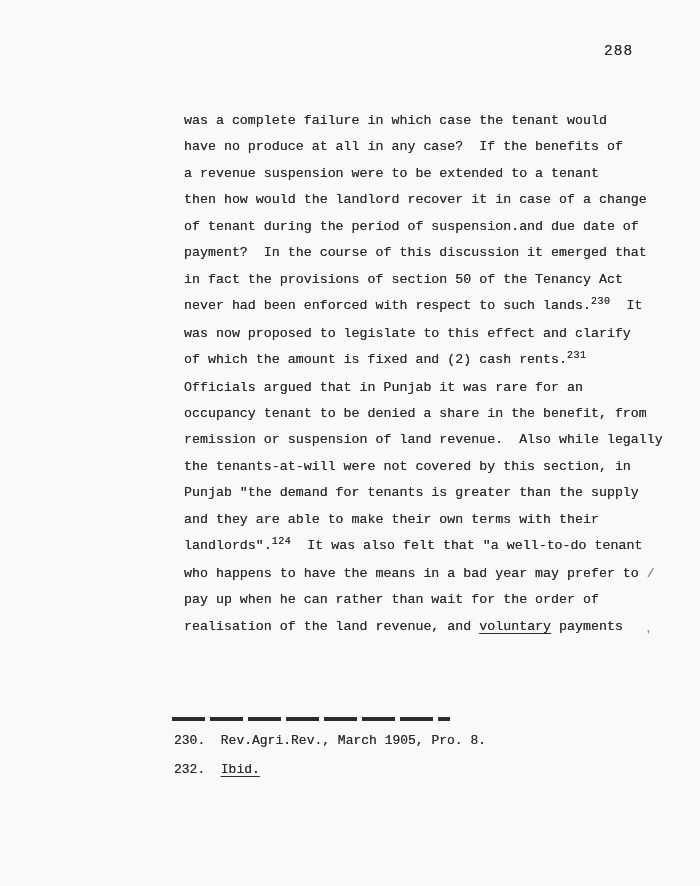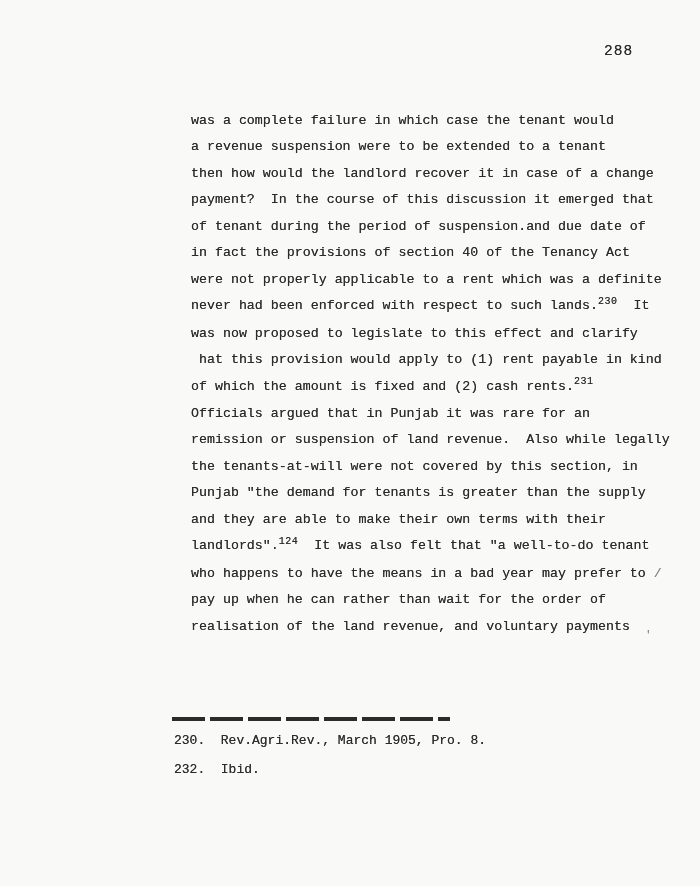--- a/index.html
+++ b/index.html
@@ -21,21 +21,21 @@
   }
   .page-number{
     position:absolute;
     left:604px;top:43px;
     font-size:14.5px;
     letter-spacing:1px;
     text-shadow:0 0 0.5px rgba(43,43,43,.8);
   }
   .body-text{
     position:absolute;
-    left:191px;top:108px;
+    left:184px;top:108px;
     width:500px;
   }
   .body-text .tline{
     white-space:pre;
     font-size:13.3px;
     line-height:26.45px;
     text-shadow:0 0 0.5px rgba(43,43,43,.75);
   }
   .footnote-sep{
     position:absolute;
@@ -54,20 +54,21 @@
     line-height:28.8px;
     text-shadow:0 0 0.5px rgba(43,43,43,.75);
   }
   .sup{
     font-size:10px;
     position:relative;
     top:-5.5px;
     letter-spacing:0.5px;
   }
   .u{
+    text-decoration:underline;
     text-underline-offset:2.5px;
     text-decoration-thickness:1.4px;
   }
   .faint{
     opacity:.55;
   }
   .stray-mark{
     position:absolute;
     left:645px;top:629px;
     font-size:11px;
@@ -76,31 +77,31 @@
 </style>
 </head>
 <body>
 
 <div class="page">
 
   <div class="page-number">288</div>
 
   <div class="body-text">
       <div class="tline"><span>was a complete failure in which case the tenant would</span></div>
+      <div class="tline"><span>have no produce at all in any case?  If the benefits of</span></div>
       <div class="tline"><span>a revenue suspension were to be extended to a tenant</span></div>
       <div class="tline"><span>then how would the landlord recover it in case of a change</span></div>
+      <div class="tline"><span>of tenant during the period of suspension.and due date of</span></div>
       <div class="tline"><span>payment?  In the course of this discussion it emerged that</span></div>
-      <div class="tline"><span>of tenant during the period of suspension.and due date of</span></div>
-      <div class="tline"><span>in fact the provisions of section 40 of the Tenancy Act</span></div>
-      <div class="tline"><span>were not properly applicable to a rent which was a definite</span></div>
+      <div class="tline"><span>in fact the provisions of section 50 of the Tenancy Act</span></div>
       <div class="tline"><span>never had been enforced with respect to such lands.</span><span class="sup">230</span><span>  It</span></div>
       <div class="tline"><span>was now proposed to legislate to this effect and clarify</span></div>
-      <div class="tline"><span> hat this provision would apply to (1) rent payable in kind</span></div>
       <div class="tline"><span>of which the amount is fixed and (2) cash rents.</span><span class="sup">231</span></div>
       <div class="tline"><span>Officials argued that in Punjab it was rare for an</span></div>
+      <div class="tline"><span>occupancy tenant to be denied a share in the benefit, from</span></div>
       <div class="tline"><span>remission or suspension of land revenue.  Also while legally</span></div>
       <div class="tline"><span>the tenants-at-will were not covered by this section, in</span></div>
       <div class="tline"><span>Punjab "the demand for tenants is greater than the supply</span></div>
       <div class="tline"><span>and they are able to make their own terms with their</span></div>
       <div class="tline"><span>landlords".</span><span class="sup">124</span><span>  It was also felt that "a well-to-do tenant</span></div>
       <div class="tline"><span>who happens to have the means in a bad year may prefer to</span><span class="faint"> /</span></div>
       <div class="tline"><span>pay up when he can rather than wait for the order of</span></div>
       <div class="tline"><span>realisation of the land revenue, and </span><span class="u">voluntary</span><span> payments</span></div>
     </div>
 

